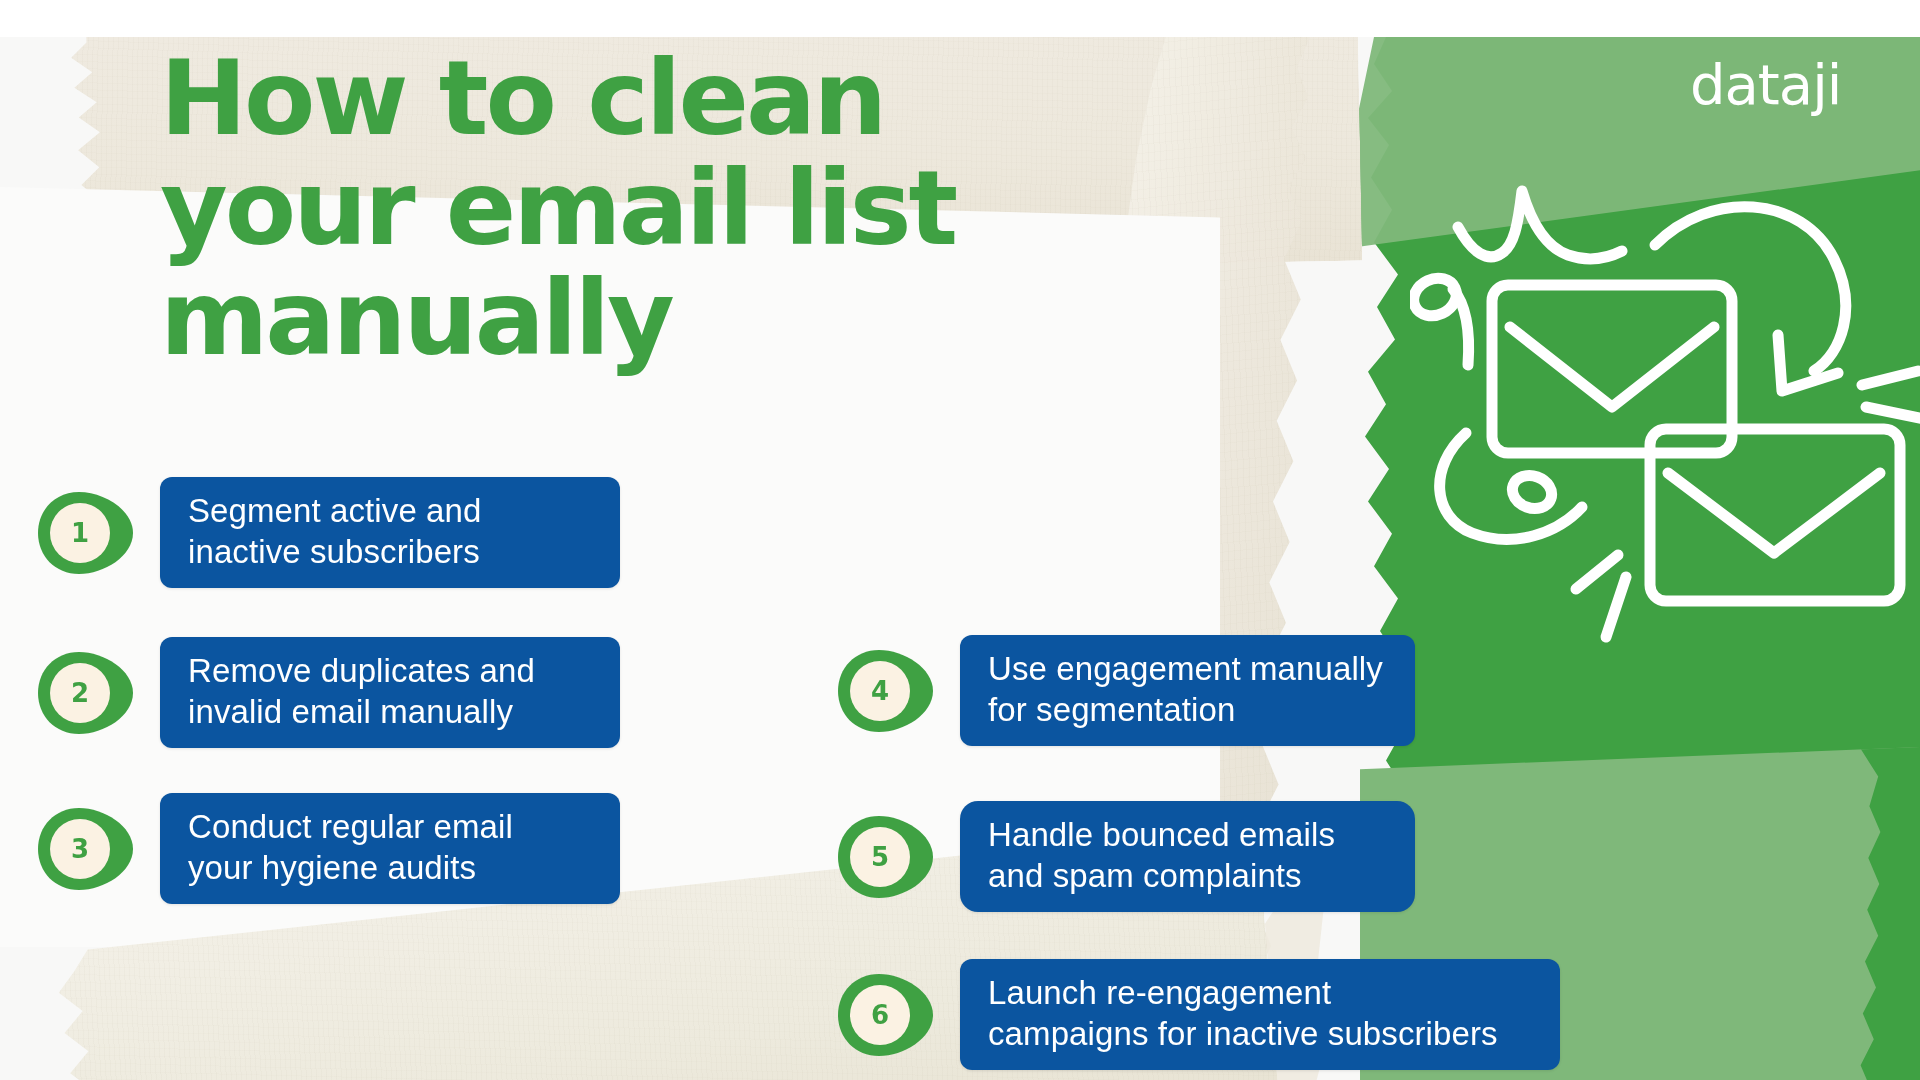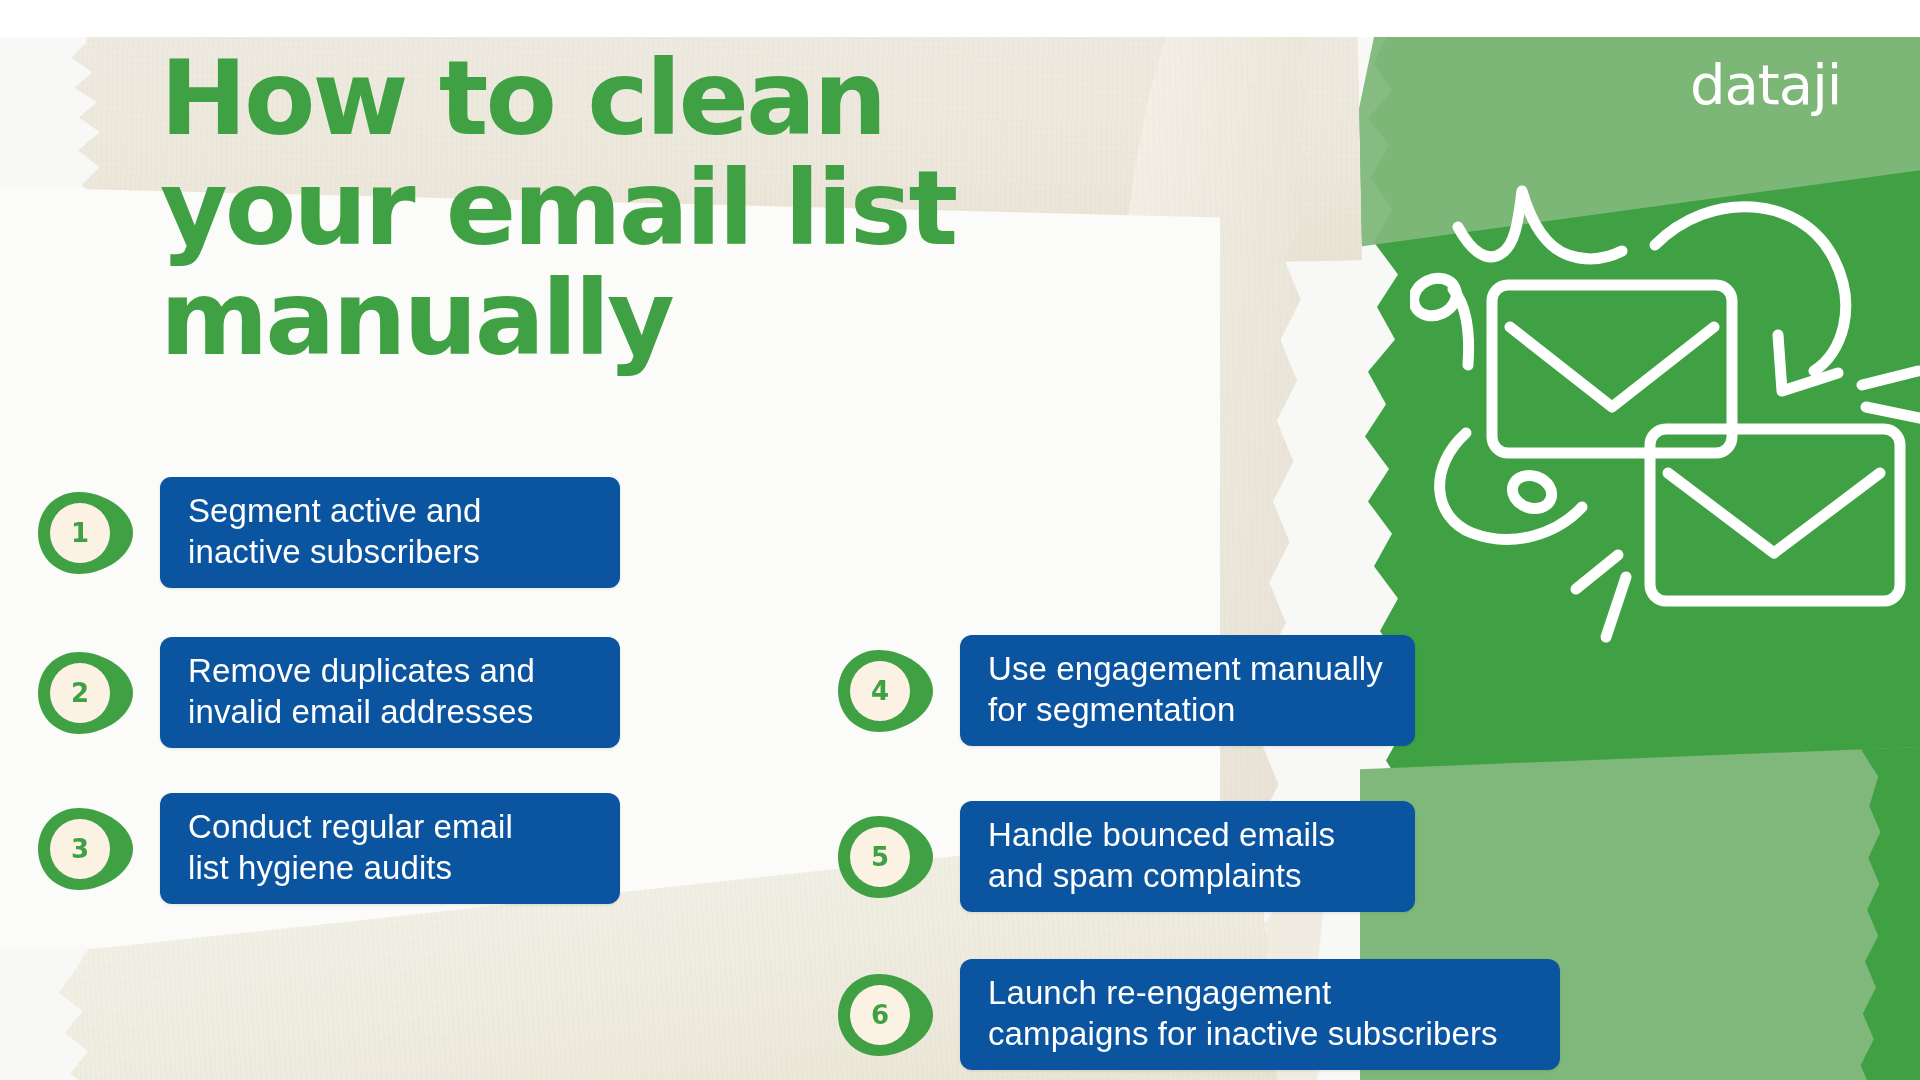--- a/index.html
+++ b/index.html
@@ -211,30 +211,30 @@
     padding:14px 22px 16px 28px;
     font-size:33px;
     line-height:1.23;
     letter-spacing:.1px;
     white-space:pre-line;
     box-shadow:0 1px 3px rgba(0,0,0,.10);
   }
 
   
   #step-1{ left:36px; top:440px; }
-  #step-1 .card{ width:460px;border-radius:11px; }
+  #step-1 .card{ width:460px; }
   #step-2{ left:36px; top:600px; }
   #step-2 .card{ width:460px; }
   #step-3{ left:36px; top:756px; }
   #step-3 .card{ width:460px; }
 
   #step-4{ left:836px; top:598px; }
   #step-4 .card{ width:455px; }
   #step-5{ left:836px; top:764px; }
-  #step-5 .card{ width:455px; }
+  #step-5 .card{ width:455px;border-radius:18px; }
   #step-6{ left:836px; top:922px; }
   #step-6 .card{ width:600px; }
 
   .gap{ width:26px; flex:0 0 auto; }
 </style>
 </head>
 <body>
 
 <div class="canvas">
 
@@ -308,34 +308,34 @@
   <div class="step" id="step-2">
     <div class="marker">
       <svg viewBox="0 0 98 86" width="98" height="86">
         <path d="M43 2 C68 2 97 20 97 43 C97 66 68 84 43 84 C19 84 2 66 2 43 C2 20 19 2 43 2 Z" fill="#3FA143"></path>
         <circle cx="44" cy="43" r="30" fill="#FBF2E3"></circle>
       </svg>
       <span class="num">2</span>
     </div>
     <div class="gap"></div>
     <div class="card">Remove duplicates and
-invalid email addresses</div>
+invalid email manually</div>
   </div>
 
   <div class="step" id="step-3">
     <div class="marker">
       <svg viewBox="0 0 98 86" width="98" height="86">
         <path d="M43 2 C68 2 97 20 97 43 C97 66 68 84 43 84 C19 84 2 66 2 43 C2 20 19 2 43 2 Z" fill="#3FA143"></path>
         <circle cx="44" cy="43" r="30" fill="#FBF2E3"></circle>
       </svg>
       <span class="num">3</span>
     </div>
     <div class="gap"></div>
     <div class="card">Conduct regular email
-list hygiene audits</div>
+your hygiene audits</div>
   </div>
 
   <div class="step" id="step-4">
     <div class="marker">
       <svg viewBox="0 0 98 86" width="98" height="86">
         <path d="M43 2 C68 2 97 20 97 43 C97 66 68 84 43 84 C19 84 2 66 2 43 C2 20 19 2 43 2 Z" fill="#3FA143"></path>
         <circle cx="44" cy="43" r="30" fill="#FBF2E3"></circle>
       </svg>
       <span class="num">4</span>
     </div>

